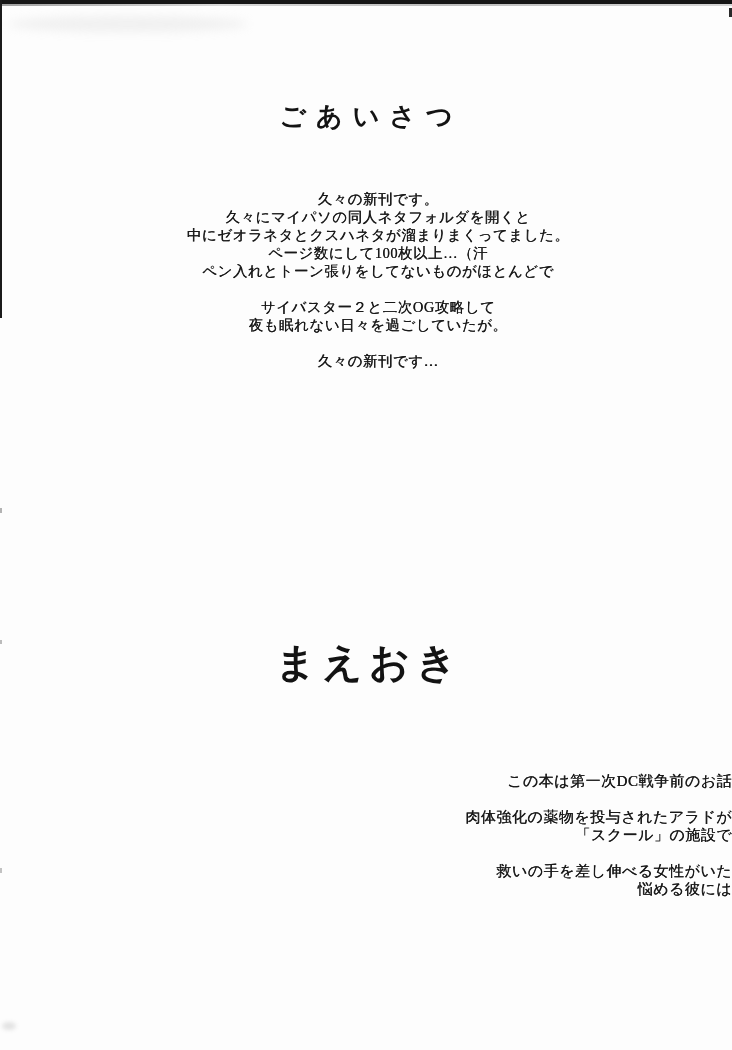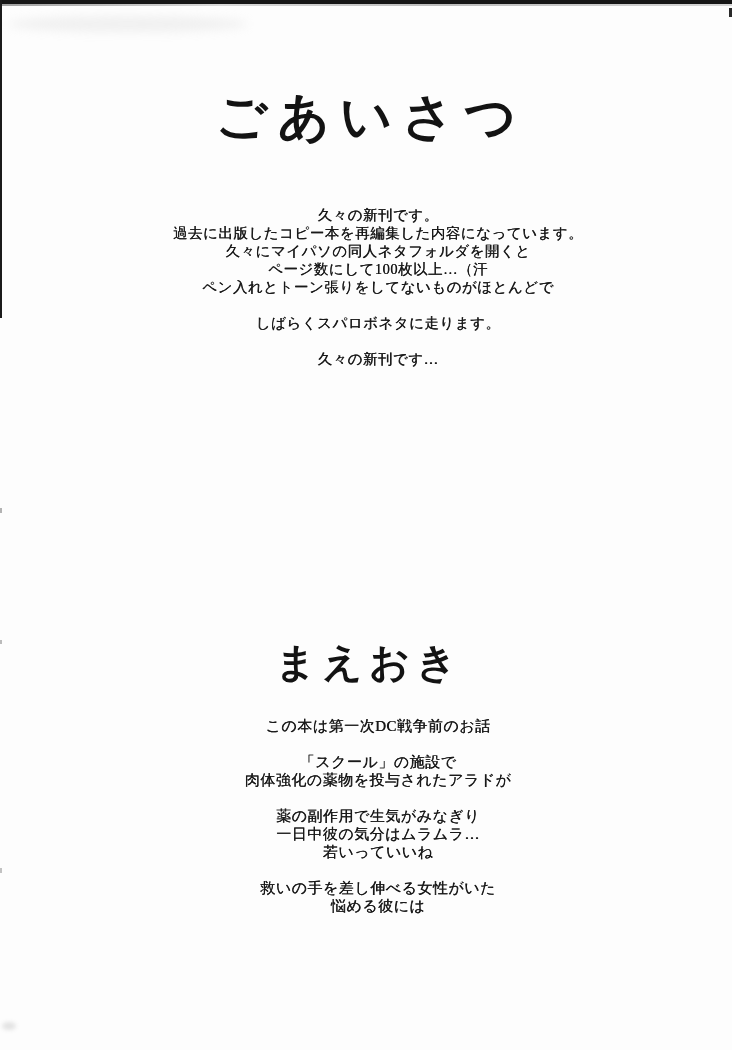--- a/index.html
+++ b/index.html
@@ -36,39 +36,39 @@
     background:#2a2a2a;
   }
   .smudge-top {
     position:absolute; top:16px; left:8px; width:240px; height:16px;
     background:#d9d9d9; opacity:.35; border-radius:50%; filter:blur(5px);
   }
   
   .heading {
     position:absolute; left:0; width:732px;
     text-align:center;
-    font-size:51px; line-height:46px;
+    font-size:26px; line-height:46px;
     font-weight:bold;
     letter-spacing:10px; text-indent:10px;
     color:#131313;
   }
   .heading.greeting { top:94px; }
   .heading.preface  { top:640px; font-size:40px; letter-spacing:6px; text-indent:6px; }
   
   .body-block {
     position:absolute; left:0; width:732px;
     text-align:center;
     font-size:14.5px; line-height:18px;
     letter-spacing:0.5px;
     color:#191919;
     text-shadow:0.4px 0 0 currentColor;
   }
   .body-block.greeting { top:190px; }
-  .body-block.preface  { top:701px; font-size:15px; }
-  .para { margin:16px 0 18px 0;padding-left:24px; }
+  .body-block.preface  { top:772px; font-size:15px;text-align:right; }
+  .para { margin:0 0 18px 0;padding-left:24px; }
   .para:last-child { margin-bottom:0; }
   .line { min-height:18px; }
 </style>
 </head>
 <body>
 
 <div class="page">
 
   <div class="edge-top"></div>
   <div class="edge-top-fade"></div>
@@ -78,47 +78,43 @@
   <div class="speck s1"></div>
   <div class="speck s2"></div>
   <div class="speck s3"></div>
   <div class="speck s4"></div>
 
   <div class="heading greeting">ごあいさつ</div>
 
   <div class="body-block greeting">
     <div class="para">
       <div class="line">久々の新刊です。</div>
-      <div class="line">過去に出版したコピー本を再編集した内容になっています。</div>
       <div class="line">久々にマイパソの同人ネタフォルダを開くと</div>
+      <div class="line">中にゼオラネタとクスハネタが溜まりまくってました。</div>
       <div class="line">ページ数にして100枚以上…（汗</div>
       <div class="line">ペン入れとトーン張りをしてないものがほとんどで</div>
     </div>
     <div class="para">
-      <div class="line">しばらくスパロボネタに走ります。</div>
+      <div class="line">サイバスター２と二次OG攻略して</div>
+      <div class="line">夜も眠れない日々を過ごしていたが。</div>
     </div>
     <div class="para">
       <div class="line">久々の新刊です…</div>
     </div>
   </div>
 
   <div class="heading preface">まえおき</div>
 
   <div class="body-block preface">
     <div class="para">
       <div class="line">この本は第一次DC戦争前のお話</div>
     </div>
     <div class="para">
+      <div class="line">肉体強化の薬物を投与されたアラドが</div>
       <div class="line">「スクール」の施設で</div>
-      <div class="line">肉体強化の薬物を投与されたアラドが</div>
-    </div>
-    <div class="para">
-      <div class="line">薬の副作用で生気がみなぎり</div>
-      <div class="line">一日中彼の気分はムラムラ…</div>
-      <div class="line">若いっていいね</div>
     </div>
     <div class="para">
       <div class="line">救いの手を差し伸べる女性がいた</div>
       <div class="line">悩める彼には</div>
     </div>
   </div>
 
 </div>
 
 </body></html>

